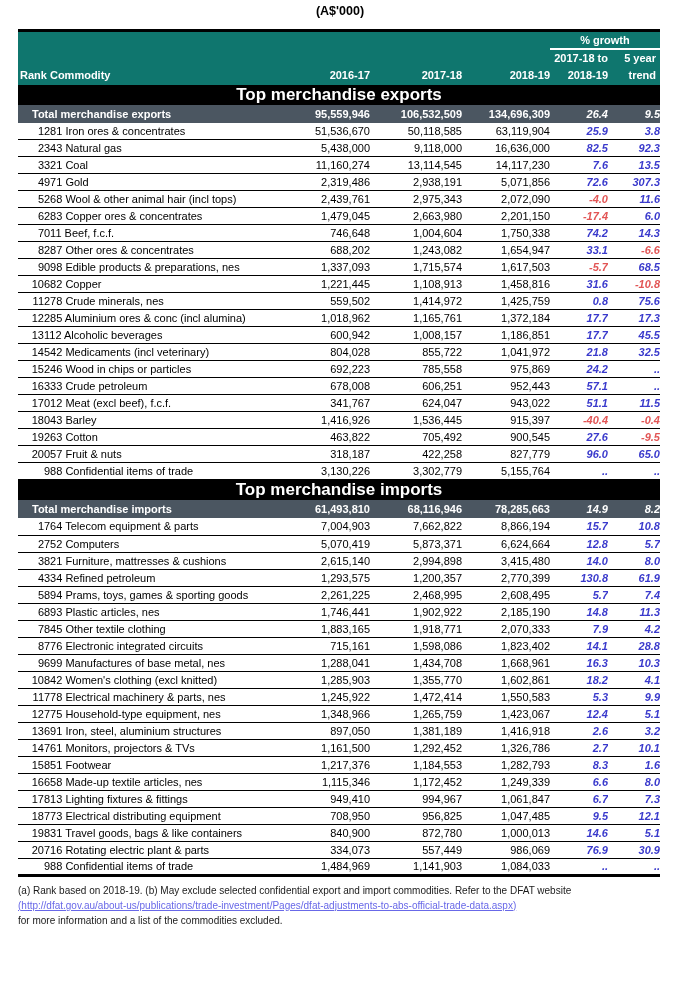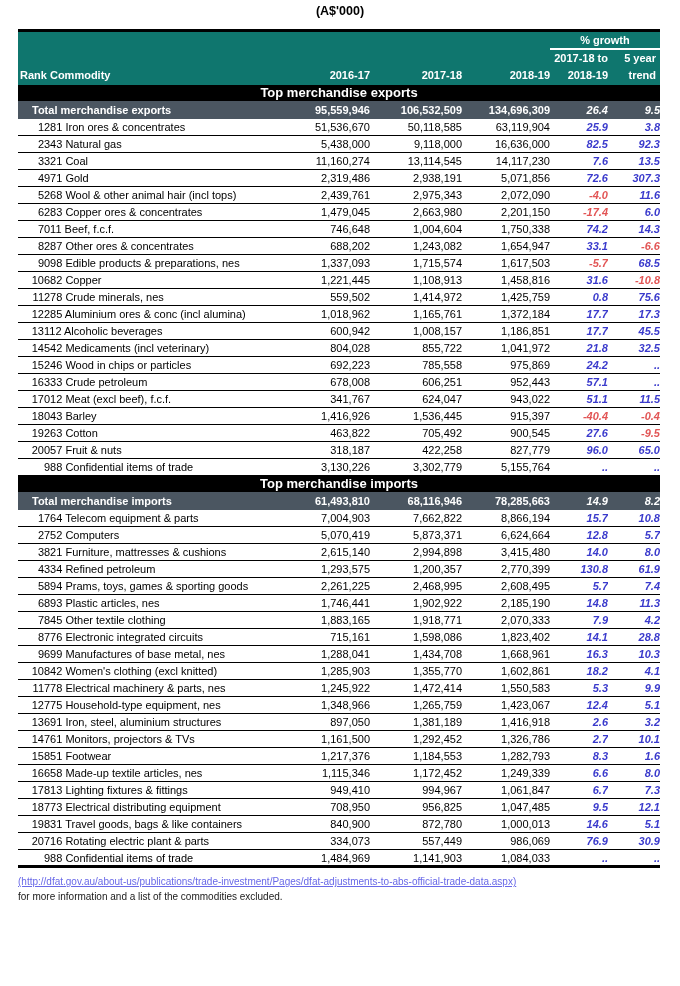--- a/index.html
+++ b/index.html
@@ -25,21 +25,21 @@
   }
   tr.h-top td { height:18px; }
   td.growth-group { text-align:center; border-bottom:2px solid #fff; }
   tr.h-mid td { height:17px; }
   tr.h-bot td { height:19px; }
   td.num-h { text-align:right; }
   td.pr { padding-right:4px; }
   td.rank-commodity { text-align:left; padding-left:2px; }
 
   tr.section-bar td {
-    background:#000; color:#fff; font-weight:bold; font-size:13px;
+    background:#000; color:#fff; font-weight:bold; font-size:17px;
     text-align:center; height:16px; padding:0;
   }
   tr.total-row td {
     background:#4B5661; color:#fff; font-weight:bold; font-size:11px;
     height:18px; padding:0;
   }
   tr.total-row td.label { text-align:left; padding-left:14px; }
 
   tr.data-row td {
     border-bottom:1px solid #000; font-size:11px; height:17px; padding:0;
@@ -494,16 +494,17 @@
           <td class="num">1,484,969</td>
           <td class="num">1,141,903</td>
           <td class="num">1,084,033</td>
           <td class="num growth">..</td>
           <td class="num growth trend">..</td>
         </tr>
       </tbody>
   </table>
 
   <div class="footnotes">
+    <div>(a) Rank based on 2018-19. (b) May exclude selected confidential export and import commodities. Refer to the DFAT website</div>
     <div><span class="fn-link">(http://dfat.gov.au/about-us/publications/trade-investment/Pages/dfat-adjustments-to-abs-official-trade-data.aspx)</span></div>
     <div>for more information and a list of the commodities excluded.</div>
   </div>
 </div>
 
 </body></html>

